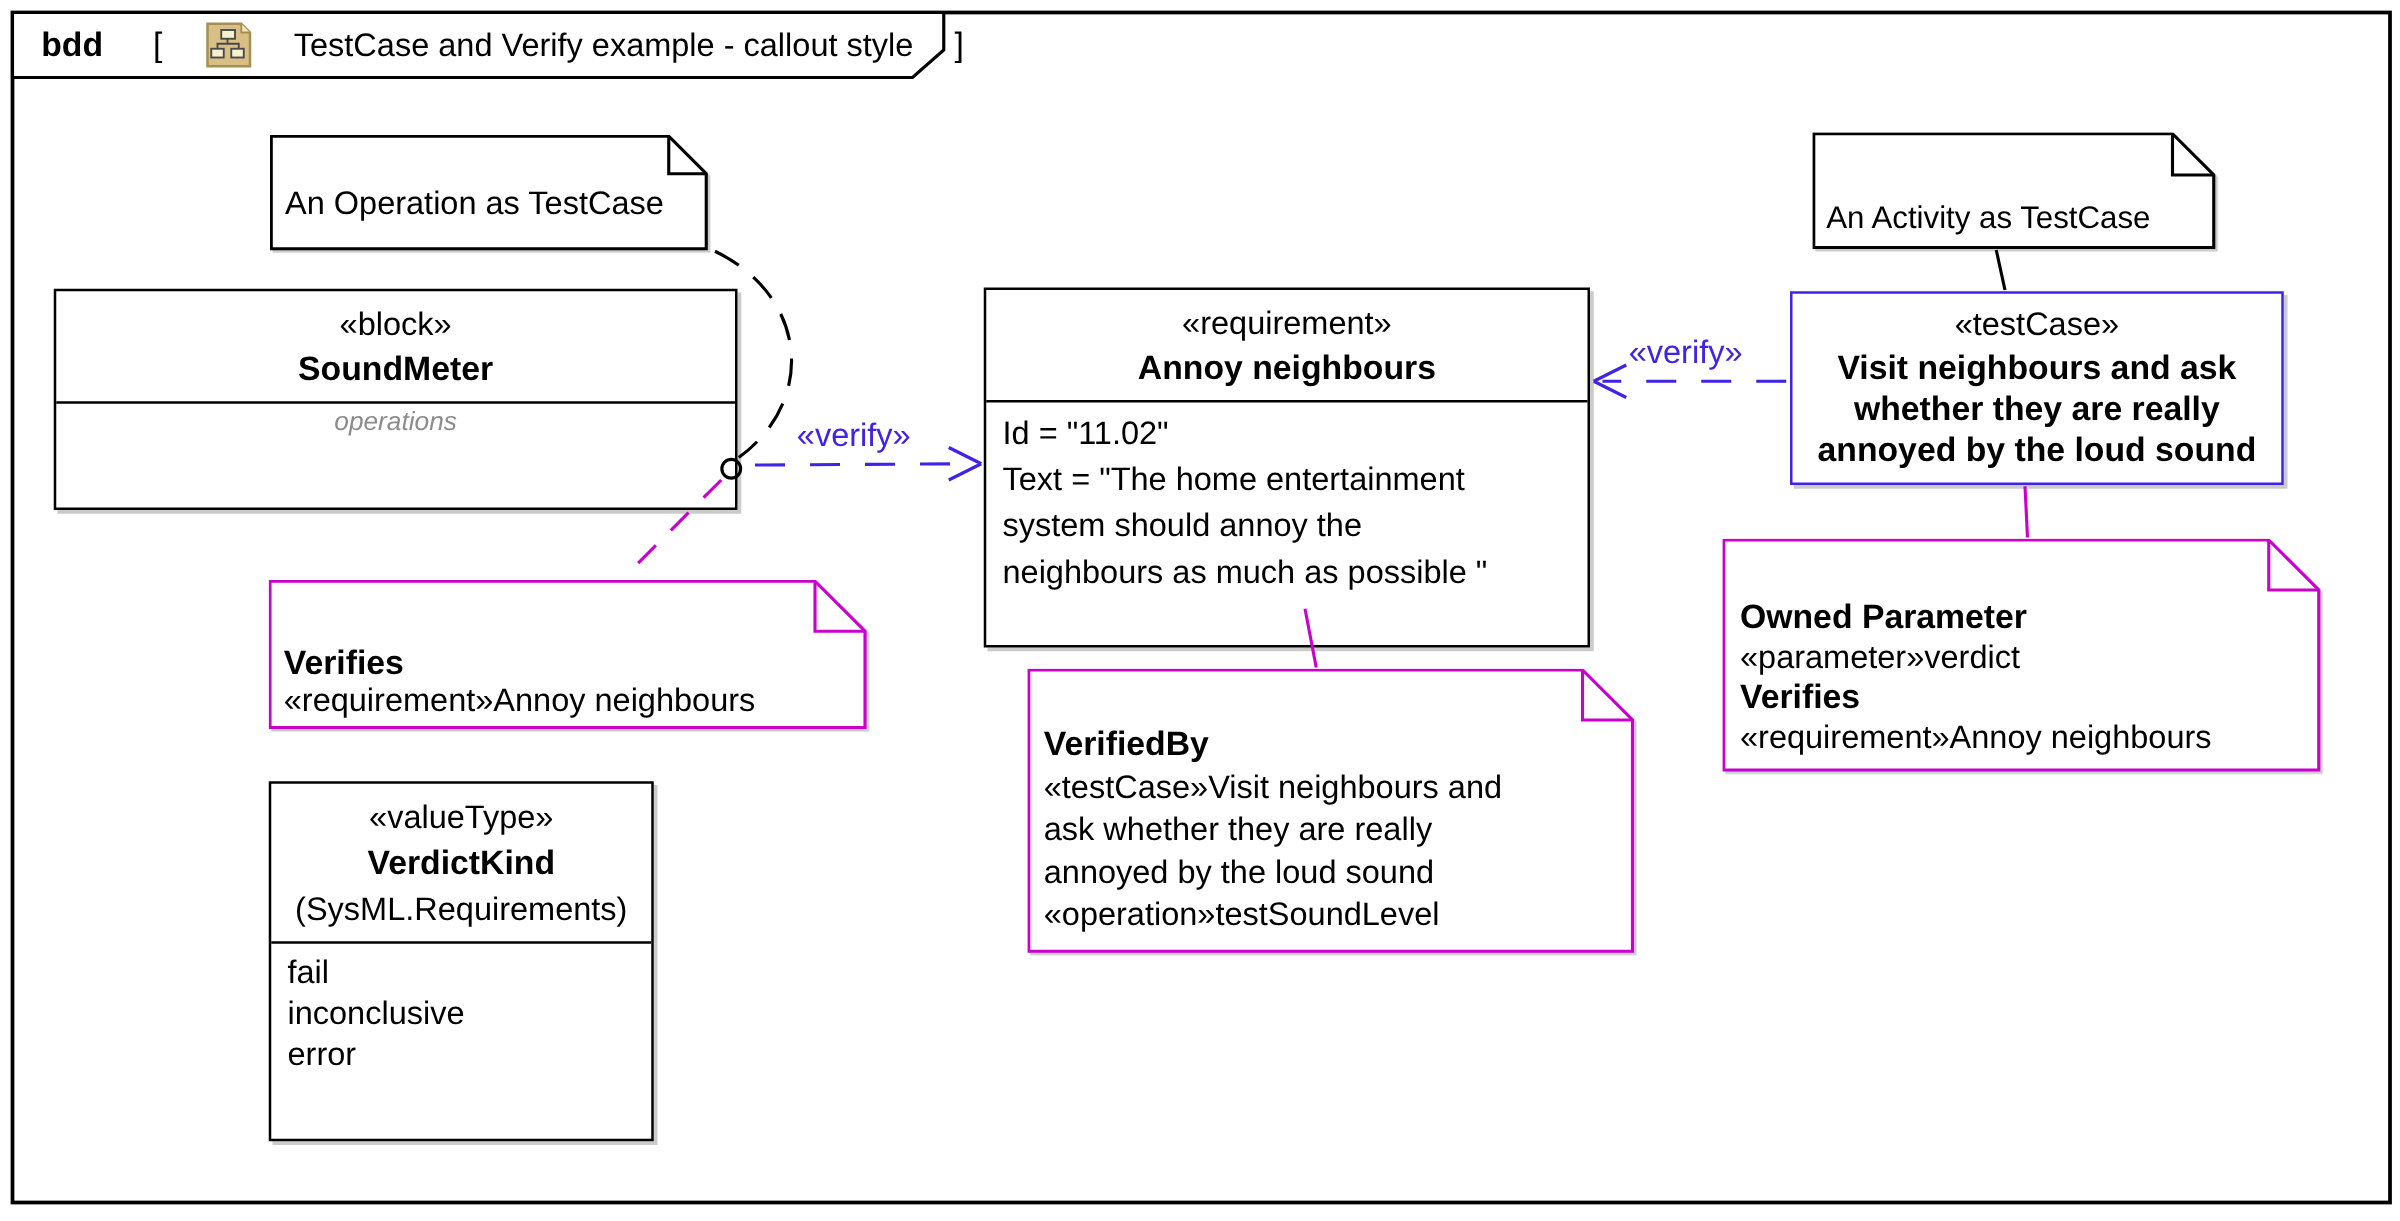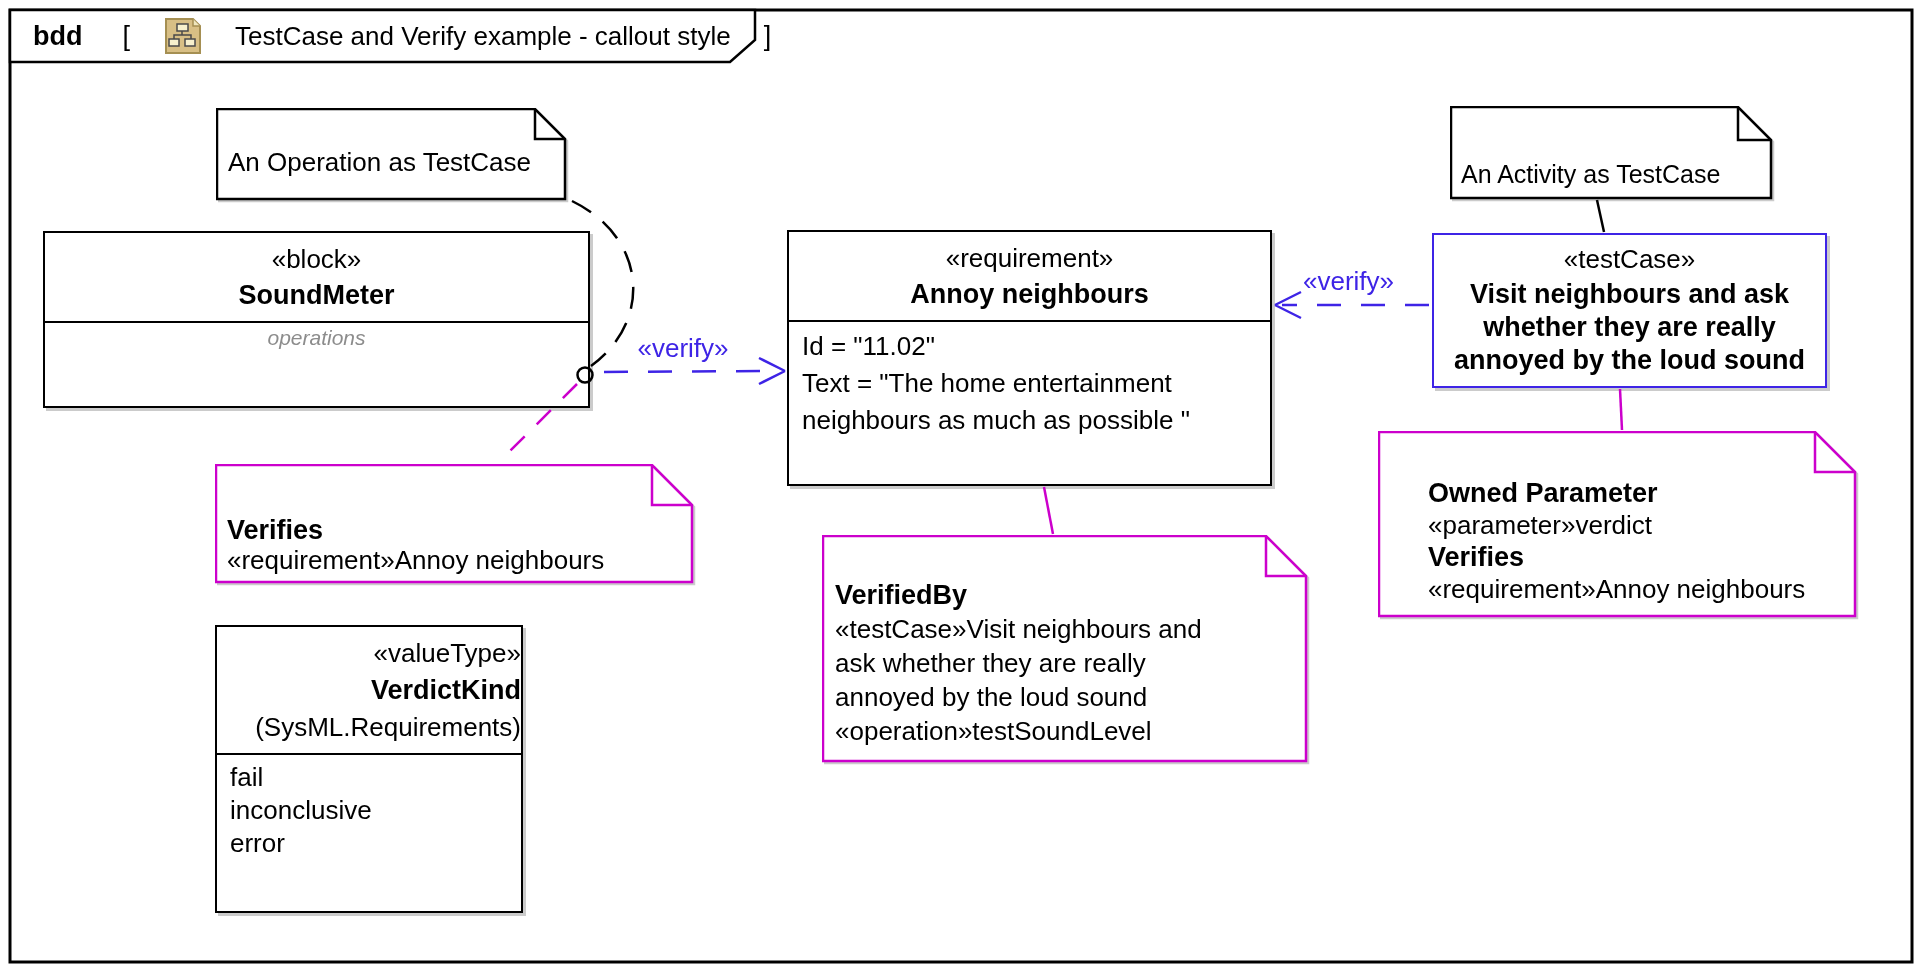--- a/index.html
+++ b/index.html
@@ -113,43 +113,44 @@
   <div class="uml-box" style="left:43px; top:231px; width:547px; height:177px;">
     <div class="uml-header" style="height:90px;">
       <div class="stereo">«block»</div>
       <div class="box-name" style="margin-top:5px;">SoundMeter</div>
     </div>
     <div>
       <div class="ops-label">operations</div>
     </div>
   </div>
 
-  <div class="uml-box" style="left:787px; top:230px; width:485px; height:256px;">
+  <div class="uml-box" style="left:787px; top:230px; width:485px; height:288px;">
     <div class="uml-header" style="height:90px;">
       <div class="stereo">«requirement»</div>
       <div class="box-name" style="margin-top:5px;">Annoy neighbours</div>
     </div>
     <div class="req-body">
       <div>Id = "11.02"</div>
       <div>Text = "The home entertainment</div>
+      <div>system should annoy the</div>
       <div>neighbours as much as possible "</div>
     </div>
   </div>
 
   <div class="tc-box" style="left:1432px; top:233px; width:395px; height:155px;">
     <div class="stereo">«testCase»</div>
     <div class="tc-name">
       <div>Visit neighbours and ask</div>
       <div>whether they are really</div>
       <div>annoyed by the loud sound</div>
     </div>
   </div>
 
   <div class="uml-box" style="left:215px; top:625px; width:308px; height:288px;">
-    <div class="uml-header" style="height:128px;align-items:flex-end;">
+    <div class="uml-header" style="height:128px;">
       <div class="stereo">«valueType»</div>
       <div class="box-name" style="margin-top:6px;">VerdictKind</div>
       <div class="stereo" style="margin-top:6px;">(SysML.Requirements)</div>
     </div>
     <div class="vt-body">
       <div>fail</div>
       <div>inconclusive</div>
       <div>error</div>
     </div>
   </div>
@@ -177,21 +178,21 @@
       <div>annoyed by the loud sound</div>
       <div>«operation»testSoundLevel</div>
     </div>
   </div>
 
   <div class="note" style="left:1378px; top:431px; width:478px; height:186px;">
     <svg width="482" height="190">
       <polygon points="1,1 437,1 477,41 477,185 1,185" fill="#fff" stroke="#cc00cc" stroke-width="2.5"></polygon>
       <polyline points="437,1 437,41 477,41" fill="none" stroke="#cc00cc" stroke-width="2.5"></polyline>
     </svg>
-    <div class="note-text" style="left:14px; bottom:12px; line-height:32px;margin-left:36px;">
+    <div class="note-text" style="left:14px; bottom:12px; line-height:32px;">
       <div class="nb">Owned Parameter</div>
       <div>«parameter»verdict</div>
       <div class="nb">Verifies</div>
       <div>«requirement»Annoy neighbours</div>
     </div>
   </div>
 
   <svg class="overlay" width="1920" height="977">
 
     <path d="M 572 201 C 648 238 652 322 591 366" fill="none" stroke="#000" stroke-width="2.5" stroke-dasharray="22 15"></path>

